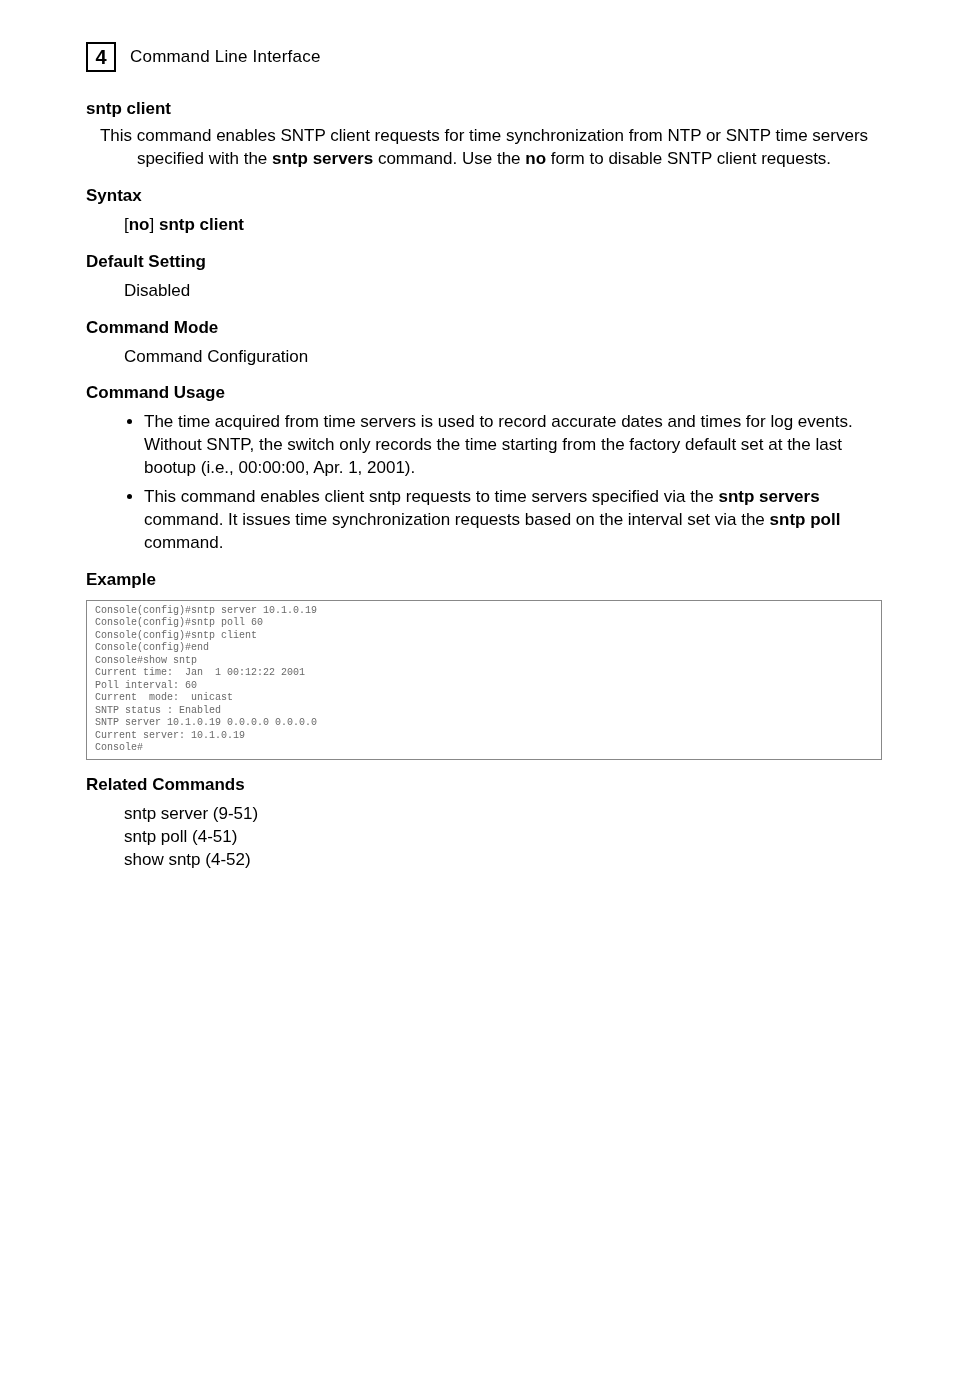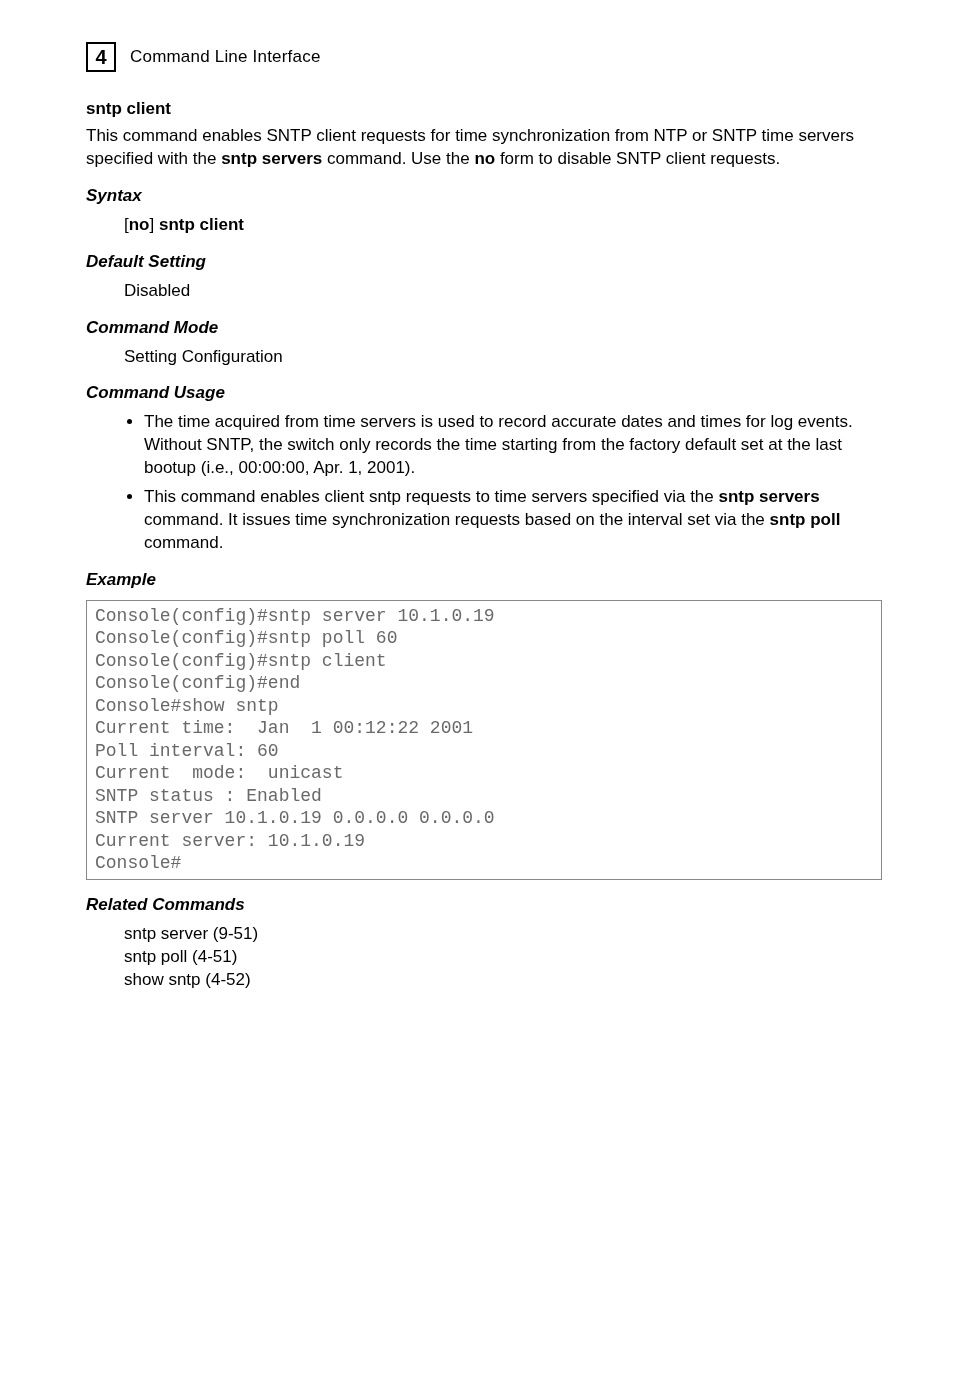--- a/index.html
+++ b/index.html
@@ -38,45 +38,45 @@
     letter-spacing: 0.2px;
     margin-left: 8px;
   }
   .section-title {
     font-weight: bold;
     margin-top: 0;
     margin-bottom: 4px;
   }
   .intro {
     margin-bottom: 14px;
+    text-align: center;
   }
   .sub-title {
     font-weight: bold;
     margin-top: 14px;
     margin-bottom: 6px;
-    font-style: italic;
   }
   .indent {
     padding-left: 38px;
     margin-bottom: 6px;
   }
   ul.usage {
     margin: 4px 0 12px 0;
     padding-left: 58px;
   }
   ul.usage li {
     margin-bottom: 6px;
     padding-right: 2px;
   }
   .code-box {
     border: 1px solid #888;
     padding: 4px 8px 4px 8px;
     margin: 8px 0 14px 0;
     font-family: "Courier New", Courier, monospace;
-    font-size: 18px;
+    font-size: 10px;
     color: #696969;
     white-space: pre;
     line-height: 1.25;
   }
   .related-list {
     padding-left: 38px;
     margin-top: 4px;
   }
   .related-list div {
     line-height: 1.35;
@@ -106,21 +106,21 @@
 
   <div class="sub-title">Syntax</div>
   <div class="indent">
     <span>[</span><b>no</b><span>] </span><b>sntp client</b>
   </div>
 
   <div class="sub-title">Default Setting</div>
   <div class="indent">Disabled</div>
 
   <div class="sub-title">Command Mode</div>
-  <div class="indent">Setting Configuration</div>
+  <div class="indent">Command Configuration</div>
 
   <div class="sub-title">Command Usage</div>
   <ul class="usage">
     <li>The time acquired from time servers is used to record accurate dates and times for log events. Without SNTP, the switch only records the time starting from the factory default set at the last bootup (i.e., 00:00:00, Apr. 1, 2001).</li>
     <li>
       <span>This command enables client sntp requests to time servers specified via the </span><b>sntp servers</b><span> command. It issues time synchronization requests based on the interval set via the </span><b>sntp poll</b><span> command.</span>
     </li>
   </ul>
 
   <div class="sub-title">Example</div>

